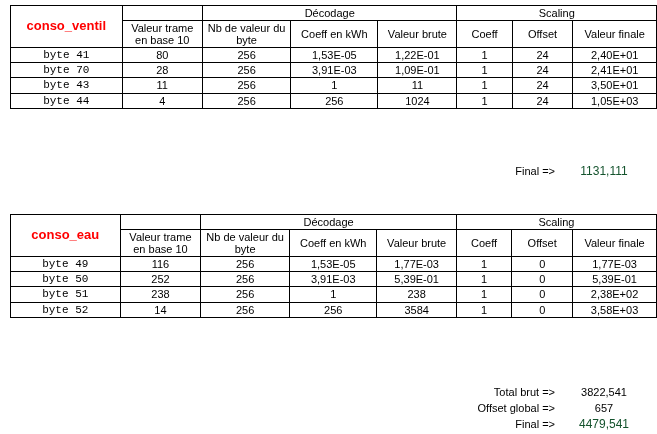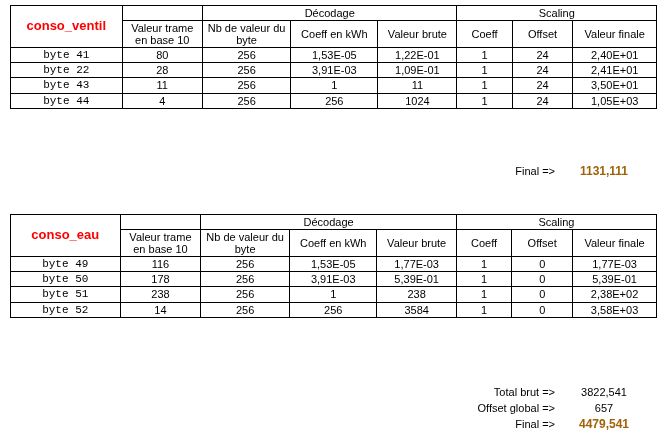--- a/index.html
+++ b/index.html
@@ -83,22 +83,22 @@
   }
   .footer-label {
     text-align: right;
     padding-right: 6px;
   }
   .footer-value {
     width: 86px;
     text-align: center;
   }
   .footer-value.red {
-    color: #a16207;
-    font-weight: bold;
+    color: #14532d;
+    font-weight: normal;
     font-size: 12px;
   }
   .w-title { width: 113px; }
   .w-trame { width: 86px; }
   .w-nbval { width: 96px; }
   .w-coeff-kwh { width: 94px; }
   .w-brute { width: 84px; }
   .w-coeff { width: 56px; }
   .w-offset { width: 62px; }
   .w-finale { width: 86px; }
@@ -132,21 +132,21 @@
         <td class="rowlabel">byte 41</td>
         <td>80</td>
         <td class="yellow">256</td>
         <td>1,53E-05</td>
         <td>1,22E-01</td>
         <td>1</td>
         <td>24</td>
         <td>2,40E+01</td>
       </tr>
       <tr>
-        <td class="rowlabel">byte 22</td>
+        <td class="rowlabel">byte 70</td>
         <td>28</td>
         <td class="yellow">256</td>
         <td>3,91E-03</td>
         <td>1,09E-01</td>
         <td>1</td>
         <td>24</td>
         <td>2,41E+01</td>
       </tr>
       <tr>
         <td class="rowlabel">byte 43</td>
@@ -204,21 +204,21 @@
         <td>116</td>
         <td class="yellow">256</td>
         <td>1,53E-05</td>
         <td>1,77E-03</td>
         <td>1</td>
         <td>0</td>
         <td>1,77E-03</td>
       </tr>
       <tr>
         <td class="rowlabel">byte 50</td>
-        <td>178</td>
+        <td>252</td>
         <td class="yellow">256</td>
         <td>3,91E-03</td>
         <td>5,39E-01</td>
         <td>1</td>
         <td>0</td>
         <td>5,39E-01</td>
       </tr>
       <tr>
         <td class="rowlabel">byte 51</td>
         <td>238</td>

